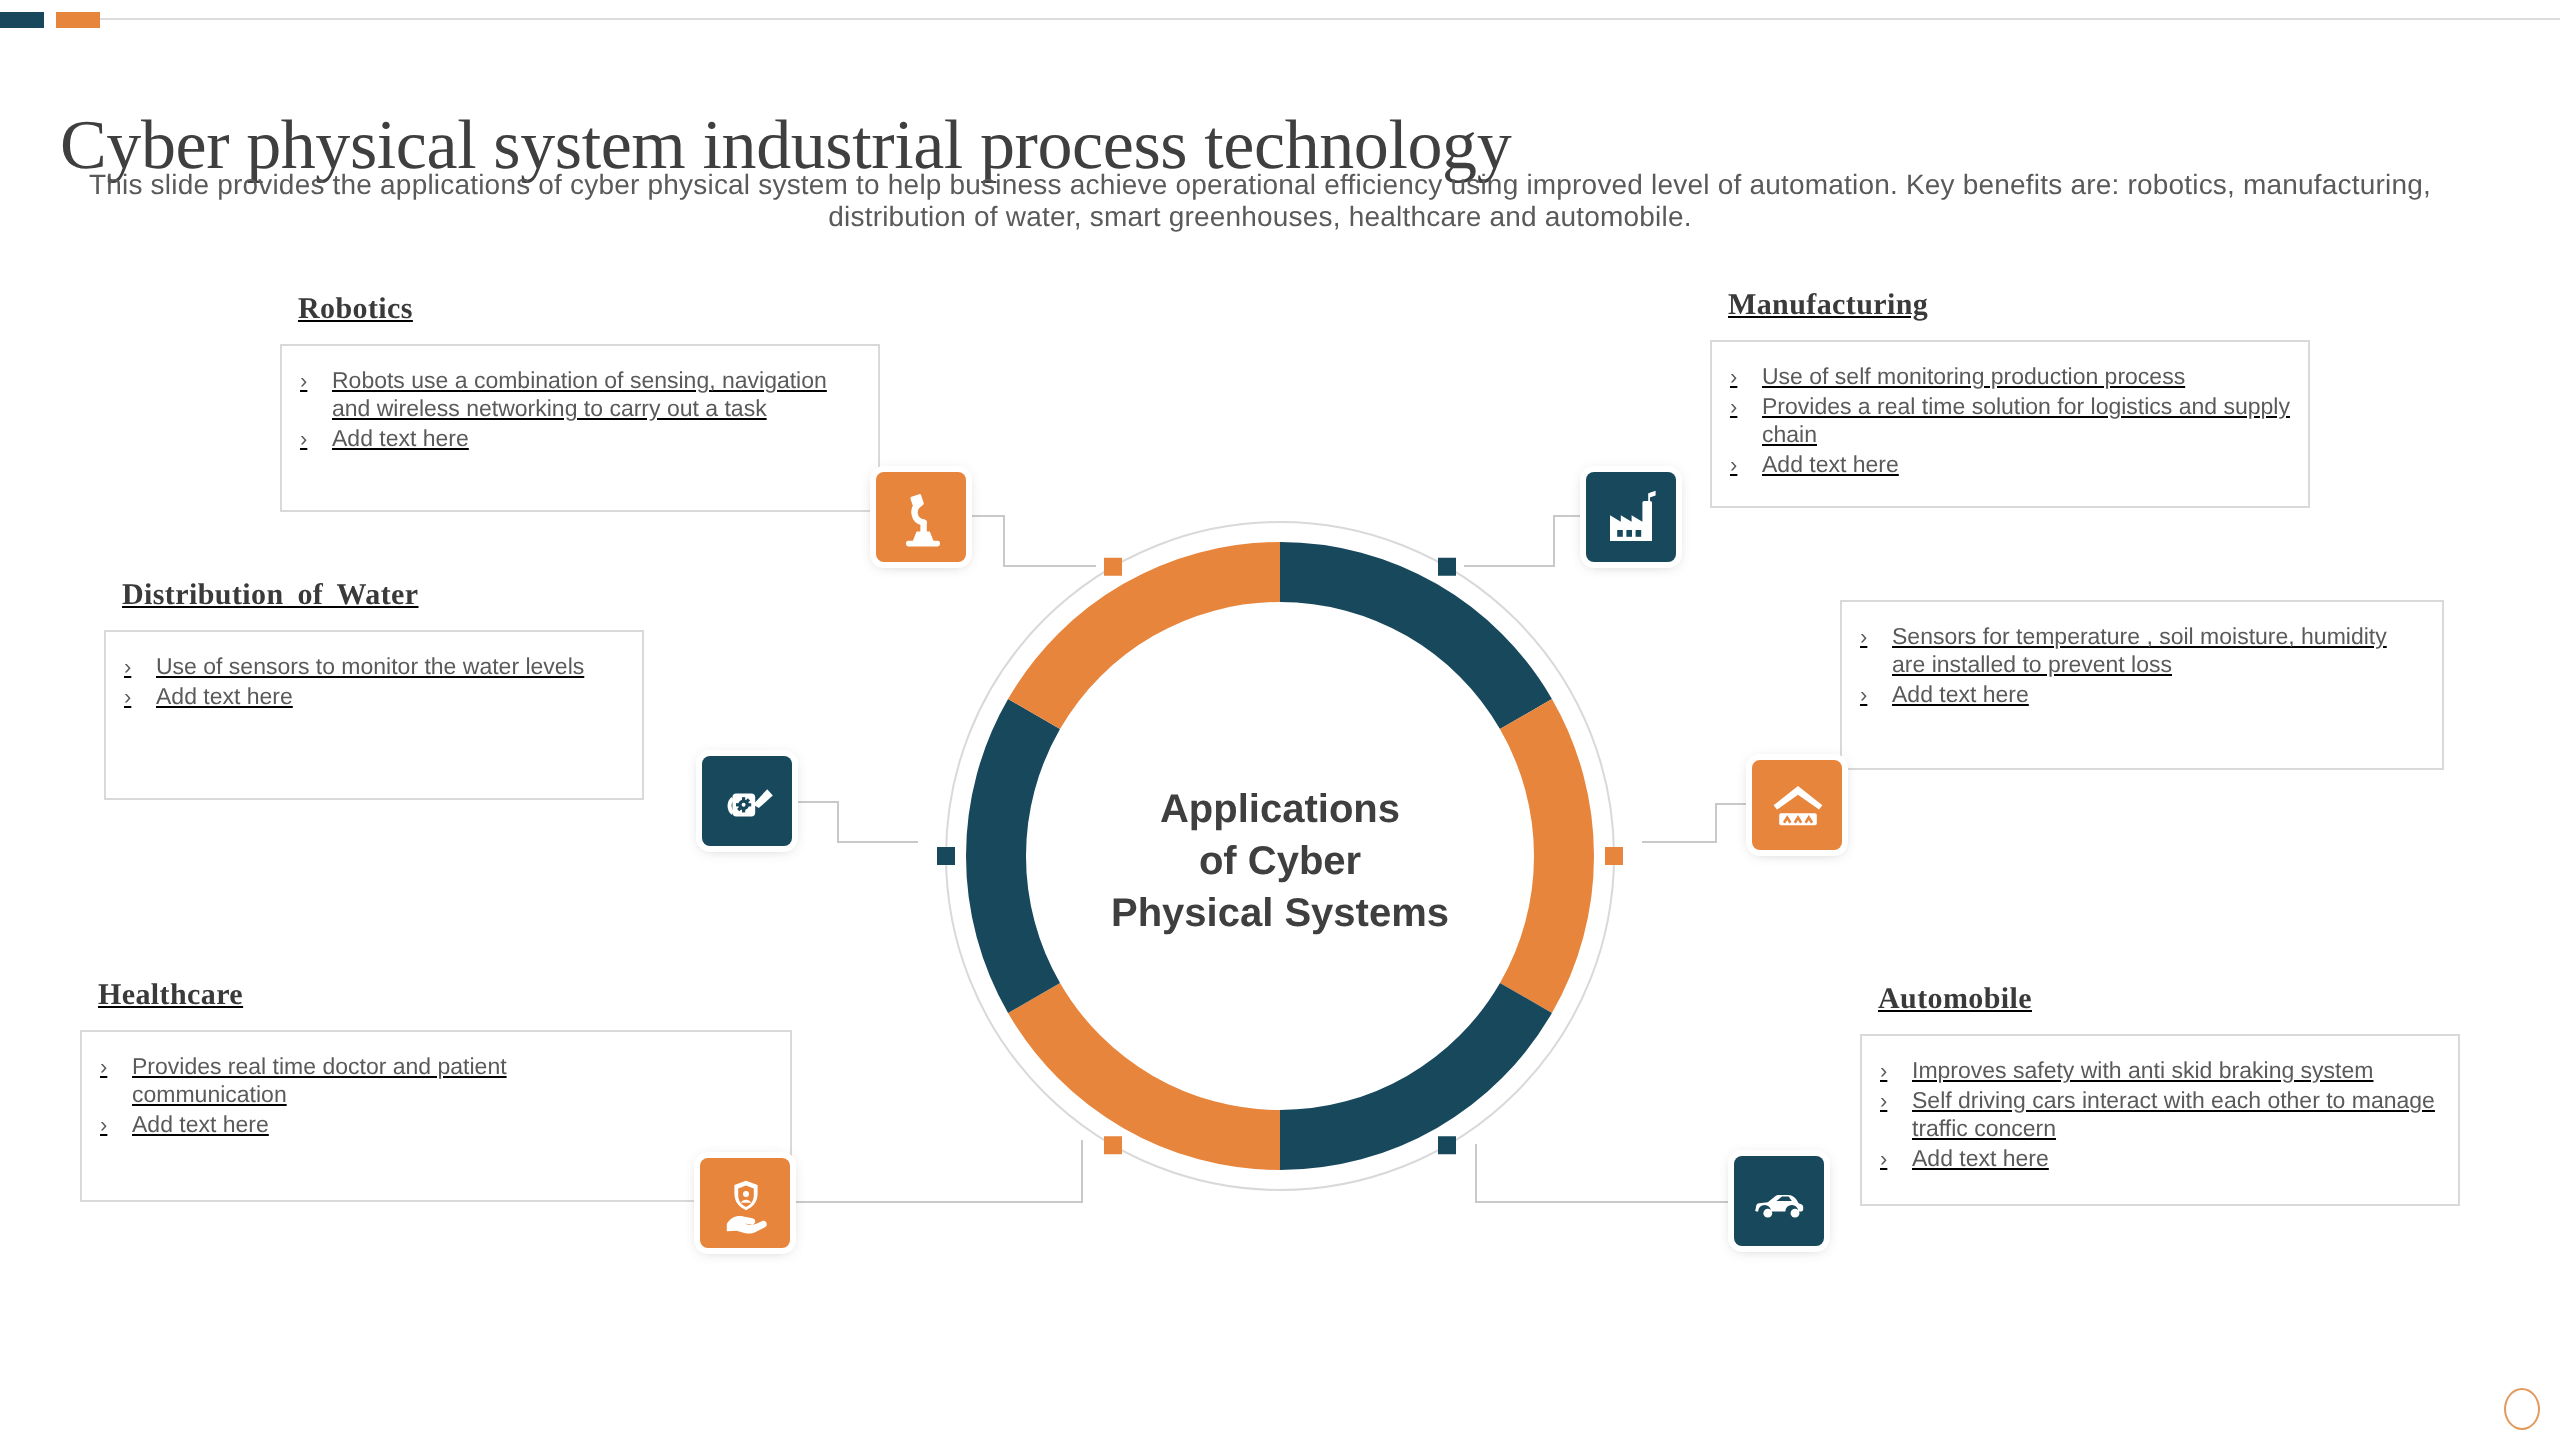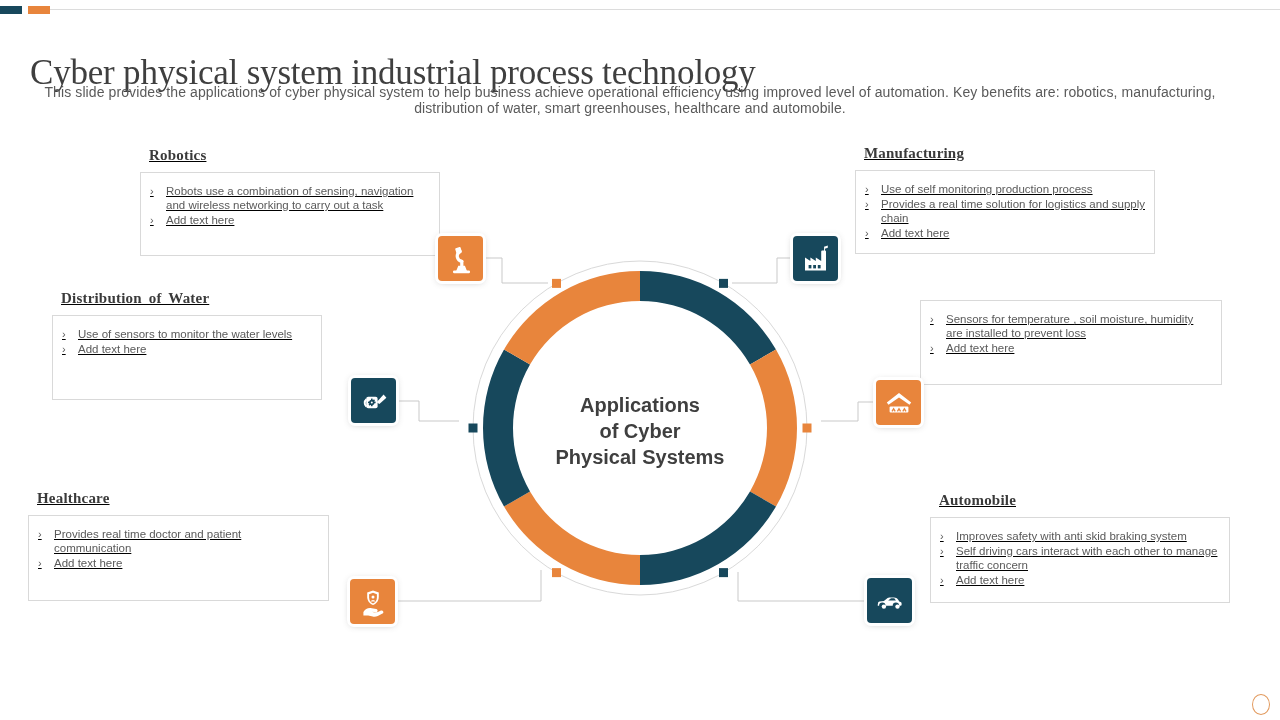--- a/index.html
+++ b/index.html
@@ -23,21 +23,21 @@
   .sec-box{margin-top:8px;background:#fff;border:1px solid var(--border);
            padding:11px 8px 8px 9px;box-sizing:border-box;}
   .bullet{display:flex;align-items:flex-start;margin-bottom:1px;}
   .bmark{width:16px;flex:0 0 16px;font-size:11px;color:var(--body);line-height:14px;}
   .btext{font-size:11.5px;line-height:14px;color:var(--body);}
   .btext.narrow{max-width:232px;}
   #sec-robotics{left:140px;top:147px;width:300px;}      #sec-robotics .sec-box{height:84px;}
   #sec-manufacturing{left:855px;top:145px;width:300px;} #sec-manufacturing .sec-box{height:84px;}
   #sec-water{left:52px;top:290px;width:270px;}          #sec-water .sec-box{height:85px;}
   #sec-greenhouses{left:920px;top:292px;width:302px;}   #sec-greenhouses .sec-box{height:85px;}
-  #sec-healthcare{left:28px;top:490px;width:301px;}     #sec-healthcare .sec-box{height:86px;}
+  #sec-healthcare{left:40px;top:490px;width:356px;}     #sec-healthcare .sec-box{height:86px;}
   #sec-automobile{left:930px;top:492px;width:300px;}    #sec-automobile .sec-box{height:86px;}
   
   .chip{position:absolute;width:45px;height:45px;border-radius:4px;
         box-shadow:0 0 0 3px #ffffff,0 1px 7px rgba(90,90,90,0.45);
         display:flex;align-items:center;justify-content:center;}
   .chip-orange{background:var(--orange);}
   .chip-teal{background:var(--teal);}
   .chip svg{width:32px;height:32px;}
   
   .net{position:absolute;left:0;top:0;width:1280px;height:720px;}

